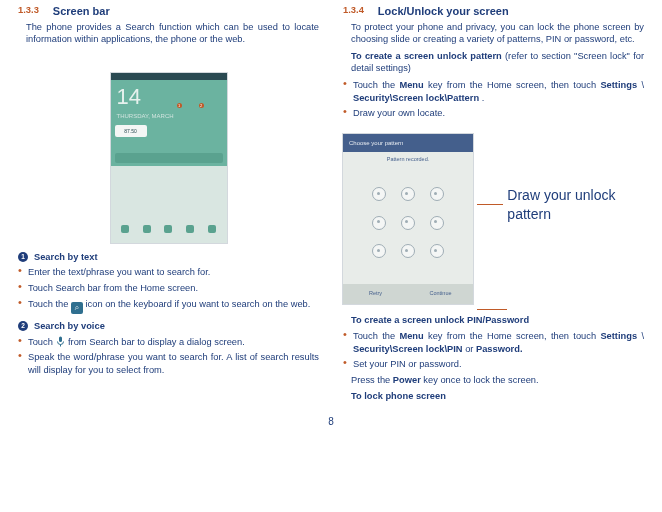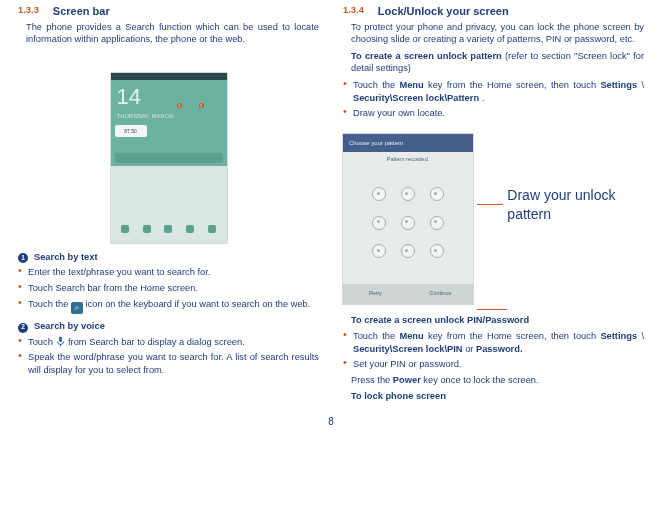--- a/index.html
+++ b/index.html
@@ -115,21 +115,21 @@
     justify-content: space-around;
   }
   .phone-shot .icon-row span {
     width: 8px;
     height: 8px;
     background: #5aa28f;
     border-radius: 2px;
   }
   .sub-row {
     display: flex;
-    align-items: flex-end;
+    align-items: center;
     margin: 6px 0 2px 0;
   }
   .numcircle {
     width: 10px;
     height: 10px;
     border-radius: 50%;
     background: #1f3d7a;
     color: #fff;
     font-size: 6.5px;
     font-weight: bold;

